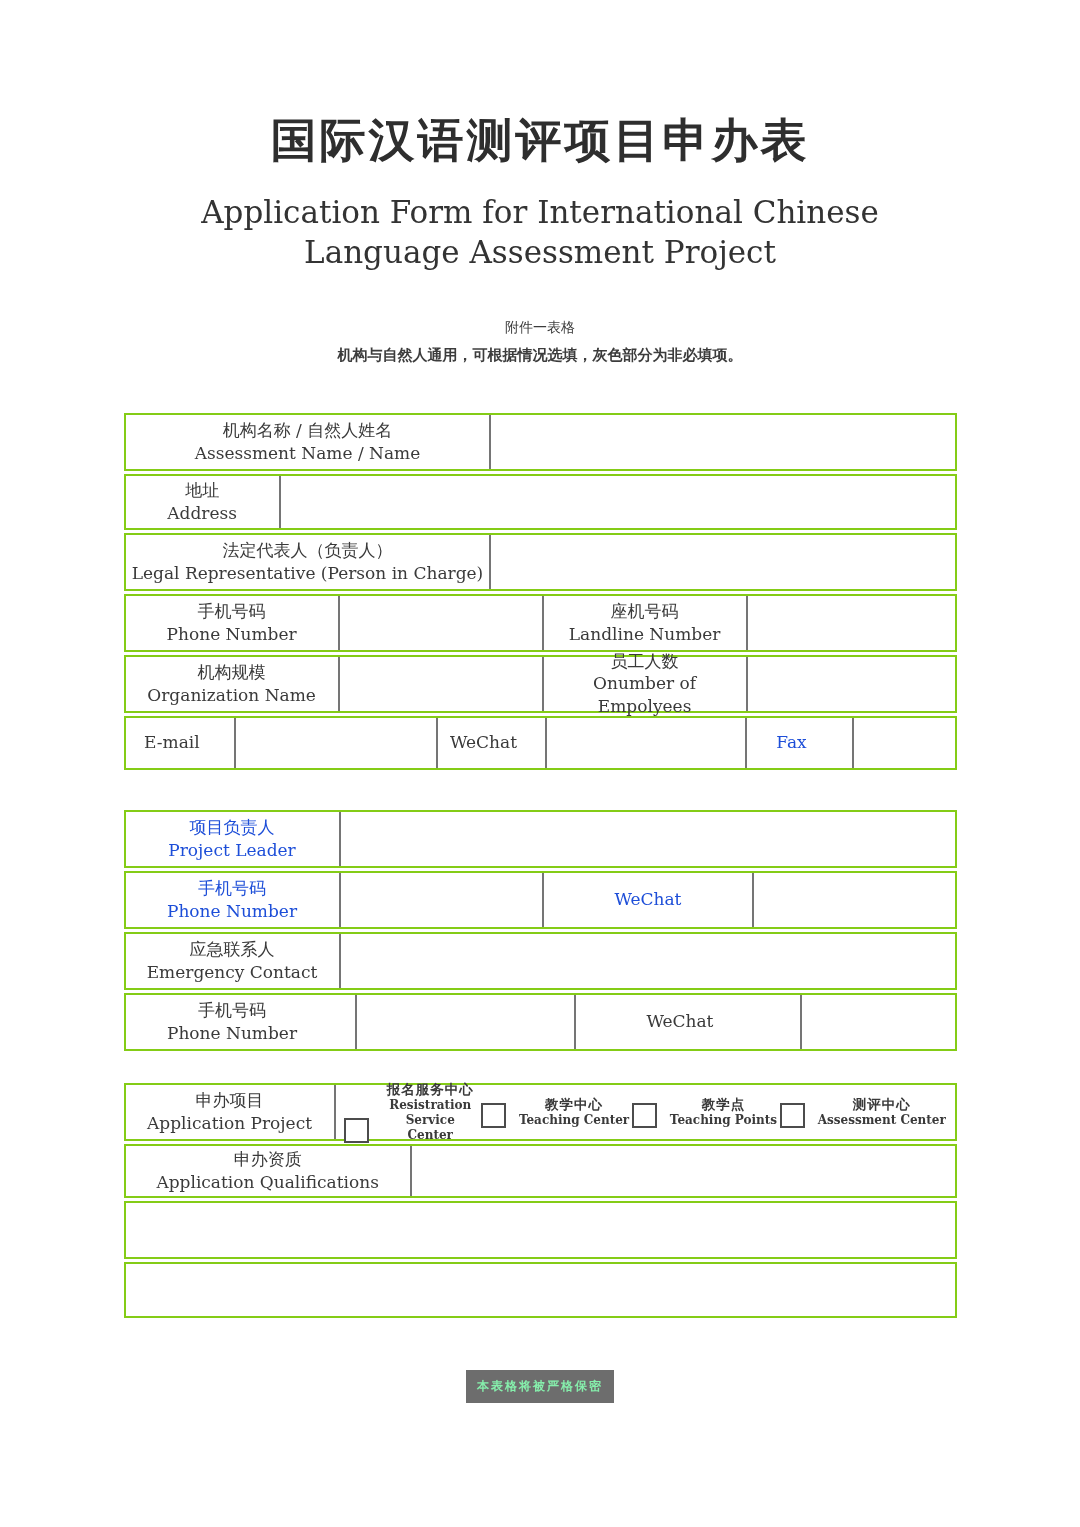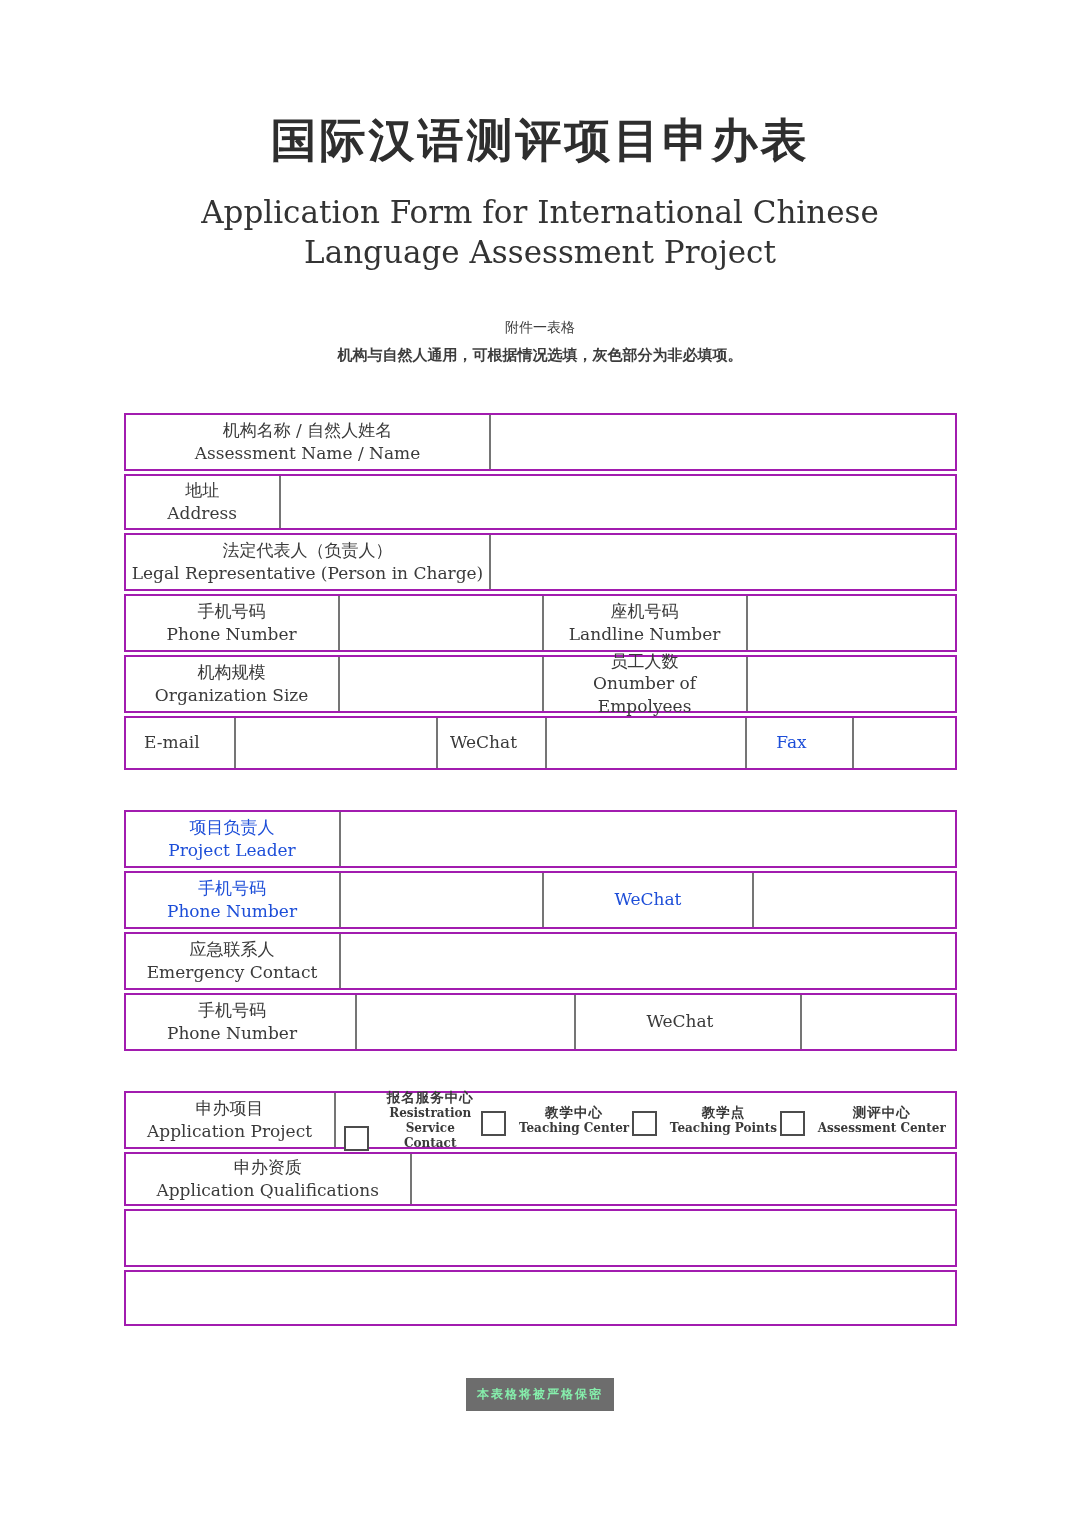--- a/index.html
+++ b/index.html
@@ -40,24 +40,24 @@
   .note-usage {
     margin-top:9px;
     text-align:center;
     font-size:15px;
     font-weight:700;
     color:#3c3c3c;
   }
   .tbl { width:833px; margin:0 auto; }
   .tbl-1 { margin-top:48px; }
   .tbl-2 { margin-top:40px;border-radius:31px; }
-  .tbl-3 { margin-top:40px; }
+  .tbl-3 { margin-top:32px; }
   .row {
     display:flex;
-    border:2px solid #a21caf;
+    border:2px solid #84cc16;
     margin-bottom:3px;
     background:#fff;
   }
   .row:last-child { margin-bottom:0;gap:16px; }
   .cell {
     display:flex;
     flex-direction:column;
     align-items:center;
     justify-content:center;
     border-left:2px solid #757575;
@@ -150,21 +150,21 @@
       <div class="cell" style="flex:0 0 24.6%">
         <span class="cn">座机号码</span>
         <span class="en">Landline Number</span>
       </div>
       <div class="cell input"></div>
     </div>
 
     <div class="row h62">
       <div class="cell" style="flex:0 0 25.6%">
         <span class="cn">机构规模</span>
-        <span class="en">Organization Size</span>
+        <span class="en">Organization Name</span>
       </div>
       <div class="cell input" style="flex:0 0 24.6%"></div>
       <div class="cell" style="flex:0 0 24.6%">
         <span class="cn">员工人数</span>
         <span class="en">Onumber of Empolyees</span>
       </div>
       <div class="cell input"></div>
     </div>
 
     <div class="row h58">
@@ -232,21 +232,21 @@
       <div class="cell" style="flex:0 0 25.1%">
         <span class="cn">申办项目</span>
         <span class="en">Application Project</span>
       </div>
       <div class="cell cb-cell">
 
         <div class="cb-group">
           <span class="cb"></span>
           <span class="cb-label">
             <span class="cb-cn">报名服务中心</span>
-            <span class="cb-en wrap">Resistration Service Contact</span>
+            <span class="cb-en wrap">Resistration Service Center</span>
           </span>
         </div>
 
         <div class="cb-group">
           <span class="cb"></span>
           <span class="cb-label">
             <span class="cb-cn">教学中心</span>
             <span class="cb-en">Teaching Center</span>
           </span>
         </div>

